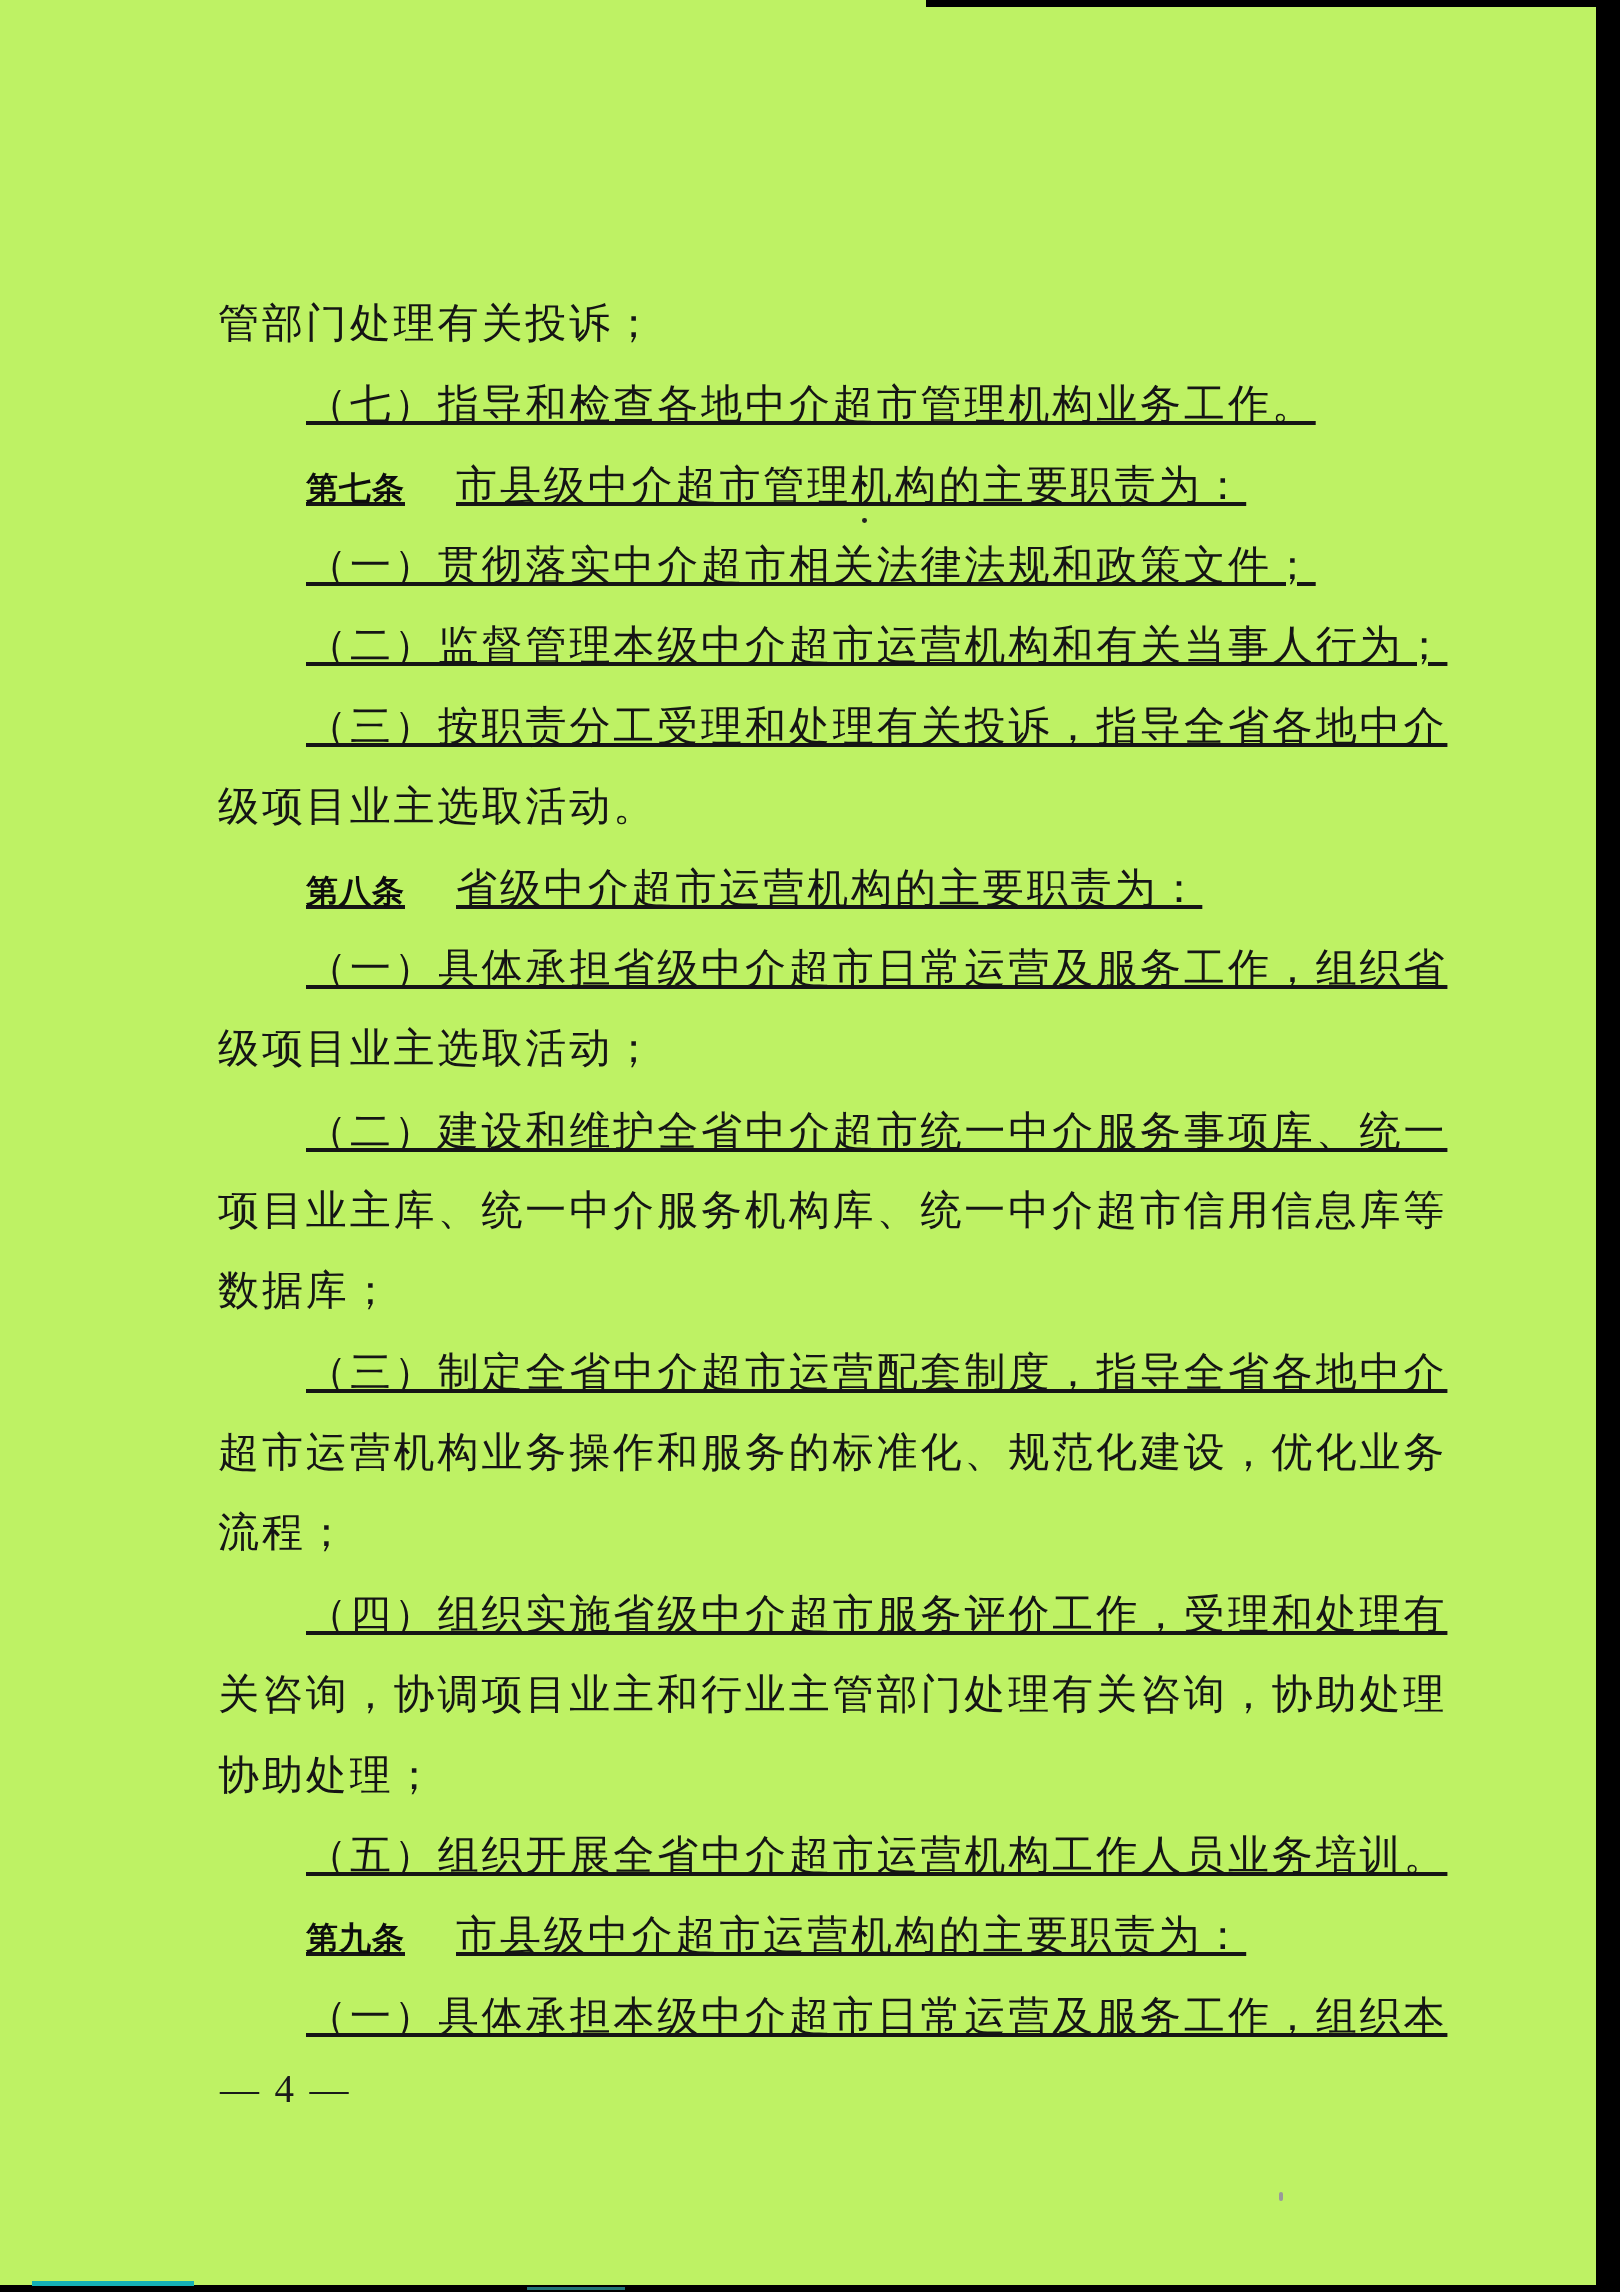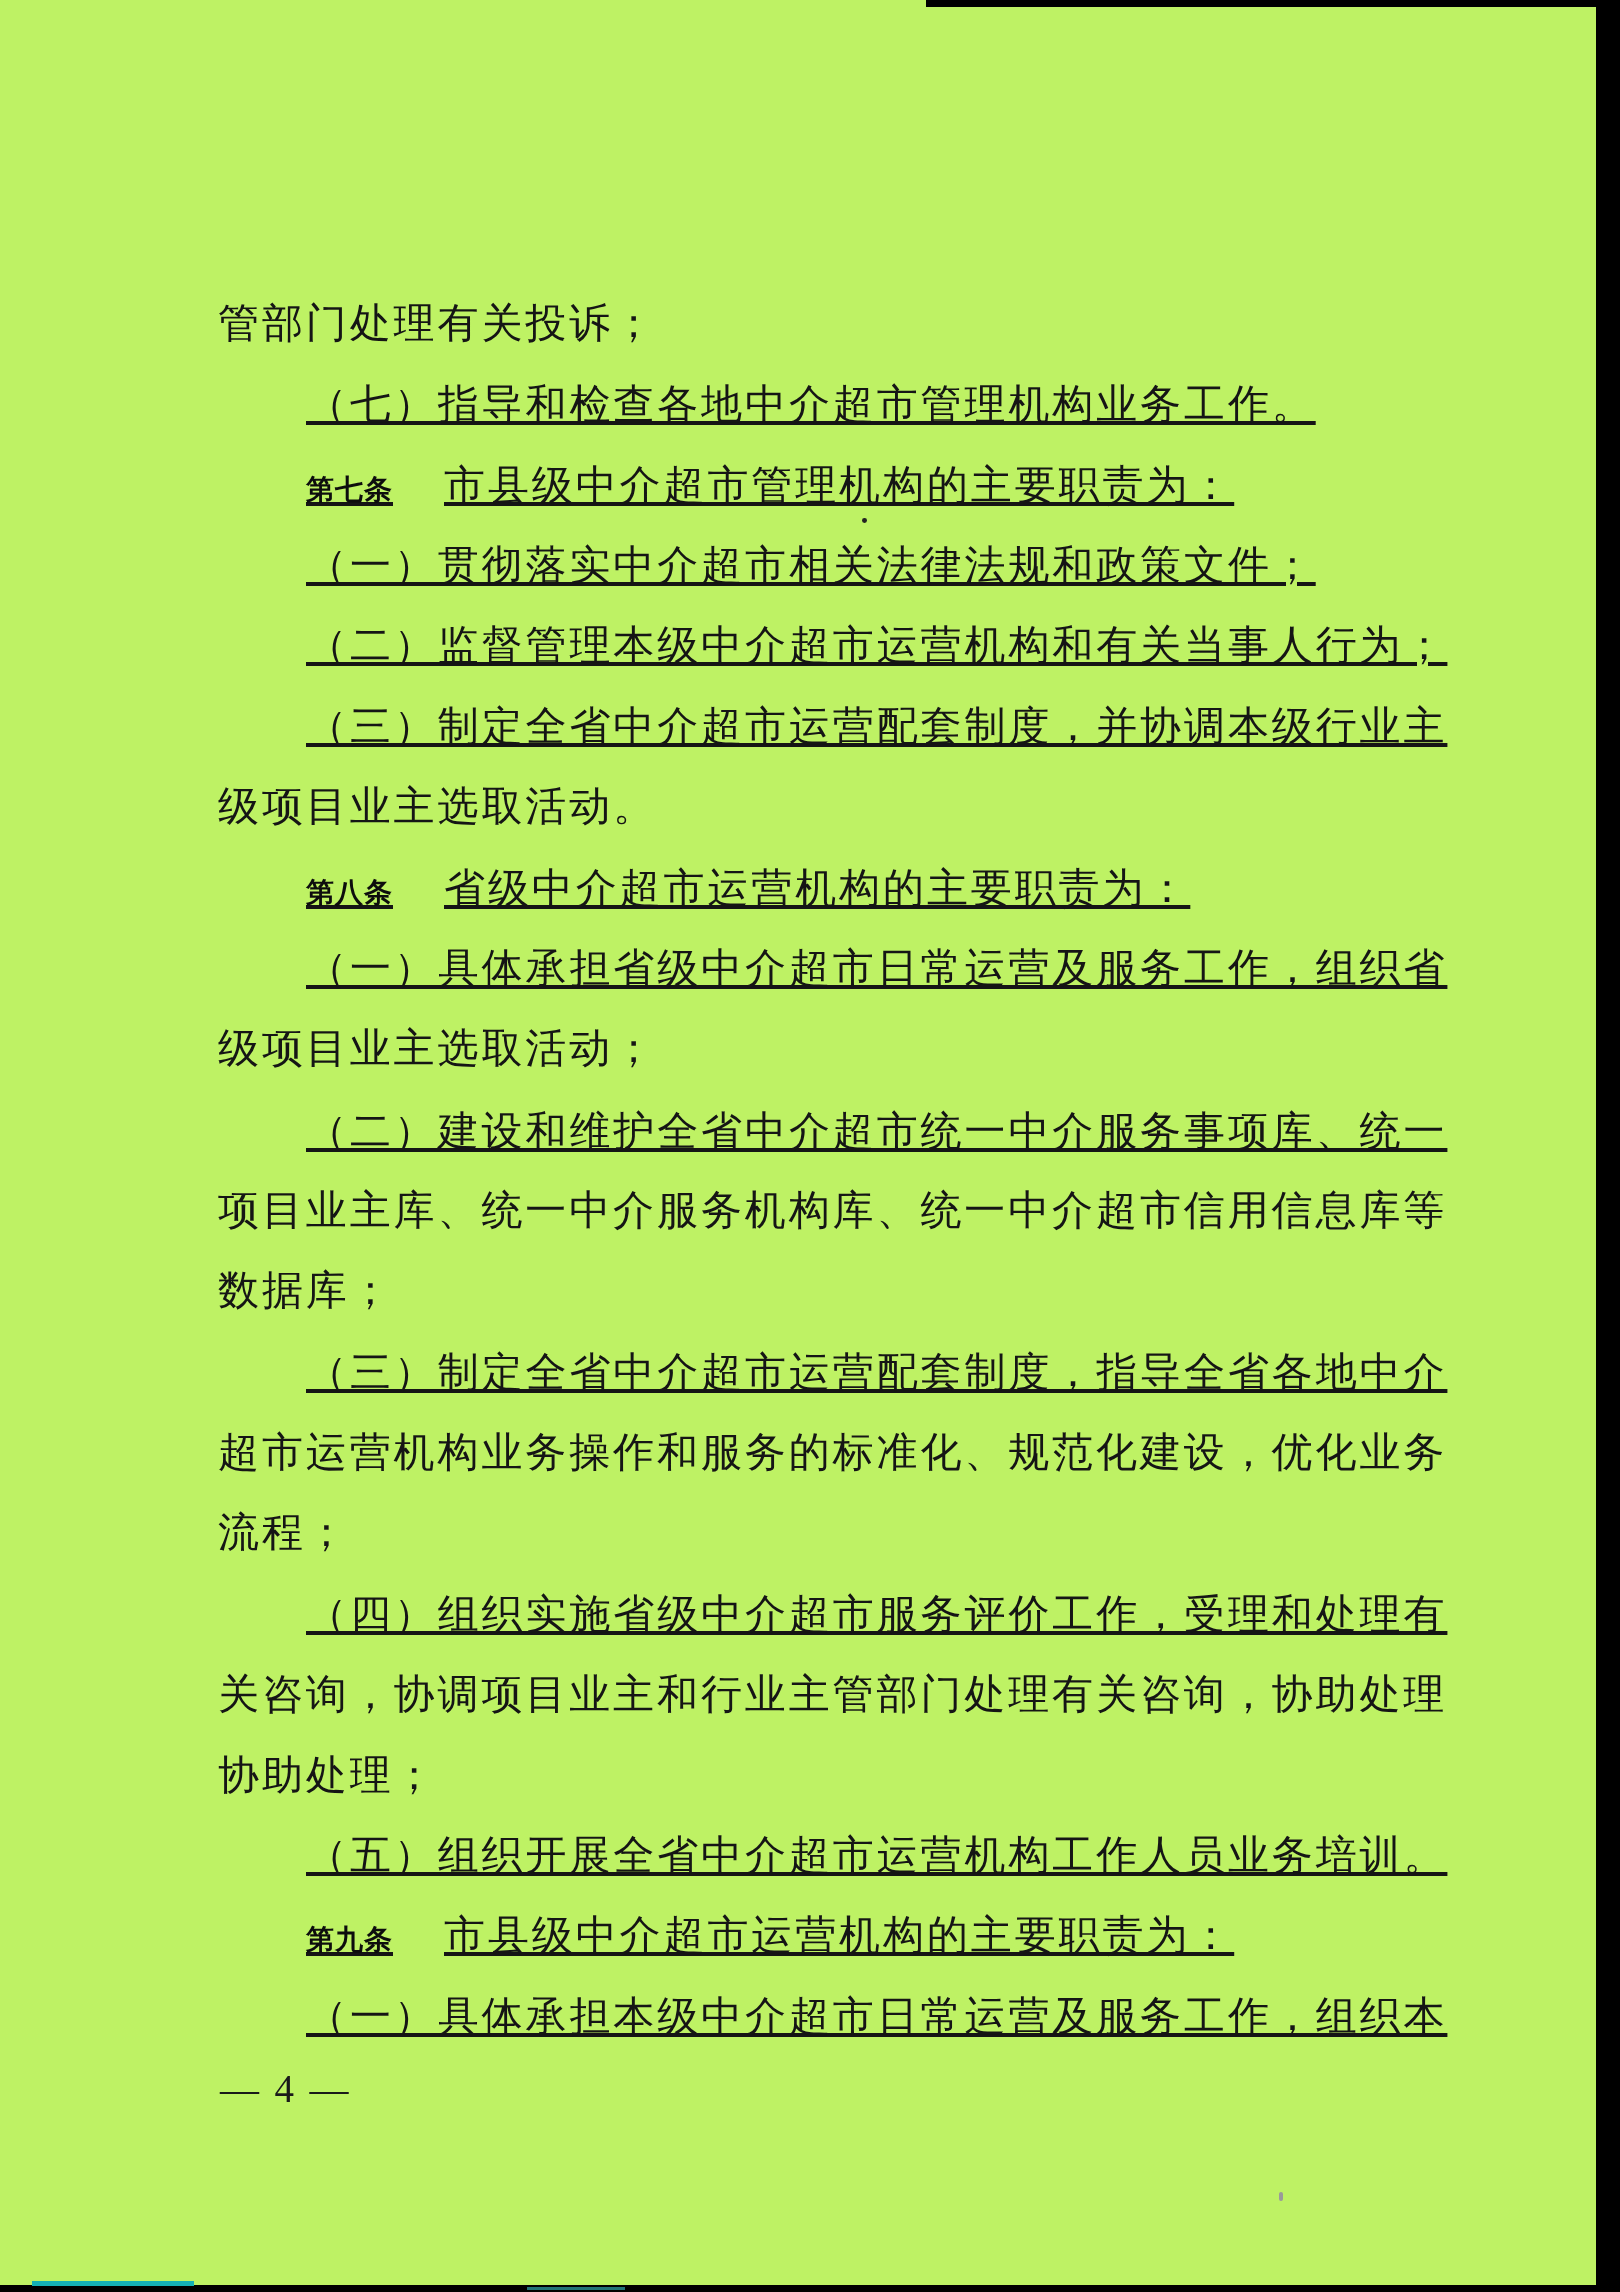--- a/index.html
+++ b/index.html
@@ -21,21 +21,21 @@
     color: #151515;
     font-family: "Liberation Serif", "DejaVu Serif", serif;
   }
   .cont { left: 218px; }   
   .ind  { left: 306px; text-decoration: underline; }   
 
   
   .art {
     font-family: "Liberation Sans", "DejaVu Sans", sans-serif;
     font-weight: 700;
-    font-size: 28px;
+    font-size: 32px;
     letter-spacing: 1px;
     margin-right: 51px;
     color: #0d0d0d;
   }
 
   .pageno {
     position: absolute;
     left: 220px; top: 2066px;
     font-size: 39px;
     letter-spacing: 2.9px;
@@ -74,21 +74,21 @@
 
 <div class="sheet">
 
   <div class="ln cont" style="top:300px">管部门处理有关投诉；</div>
   <div class="ln ind" style="top:381px">（七）指导和检查各地中介超市管理机构业务工作。</div>
 
   <div class="ln ind" style="top:462px"><span class="art">第七条</span><span>市县级中介超市管理机构的主要职责为：</span></div>
 
   <div class="ln ind" style="top:542px">（一）贯彻落实中介超市相关法律法规和政策文件；</div>
   <div class="ln ind" style="top:622px">（二）监督管理本级中介超市运营机构和有关当事人行为；</div>
-  <div class="ln ind" style="top:703px">（三）制定全省中介超市运营配套制度，并协调本级行业主</div>
+  <div class="ln ind" style="top:703px">（三）按职责分工受理和处理有关投诉，指导全省各地中介</div>
   <div class="ln cont" style="top:783px">级项目业主选取活动。</div>
 
   <div class="ln ind" style="top:865px"><span class="art">第八条</span><span>省级中介超市运营机构的主要职责为：</span></div>
 
   <div class="ln ind" style="top:945px">（一）具体承担省级中介超市日常运营及服务工作，组织省</div>
   <div class="ln cont" style="top:1025px">级项目业主选取活动；</div>
   <div class="ln cont" style="top:1187px">项目业主库、统一中介服务机构库、统一中介超市信用信息库等</div>
   <div class="ln ind" style="top:1108px">（二）建设和维护全省中介超市统一中介服务事项库、统一</div>
   <div class="ln cont" style="top:1267px">数据库；</div>
   <div class="ln ind" style="top:1349px">（三）制定全省中介超市运营配套制度，指导全省各地中介</div>

